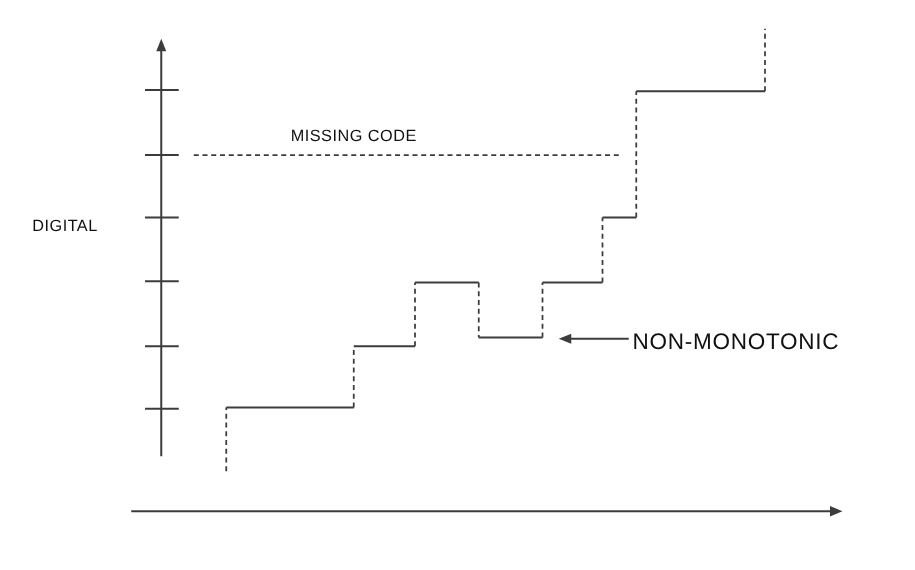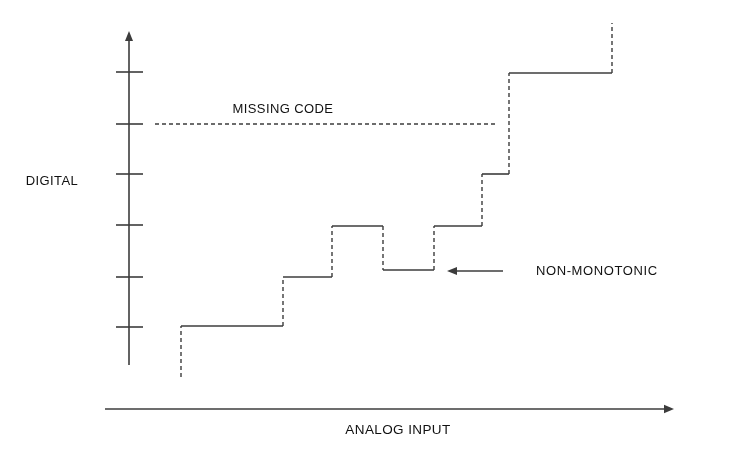--- a/index.html
+++ b/index.html
@@ -17,21 +17,21 @@
   .fillshape{fill:var(--line,#3c3c3c);stroke:none;}
   .label{
     position:absolute;
     font-weight:normal;
     color:var(--text,#111);
     letter-spacing:0.4px;
     white-space:nowrap;
   }
   .y-label{left:12px;top:172px;width:80px;text-align:center;font-size:13px;line-height:17.5px;}
   .missing-label{left:183px;top:101px;width:200px;text-align:center;font-size:13px;}
-  .nonmono-label{left:536px;top:263px;font-size:13px;letter-spacing:0.6px;}
+  .nonmono-label{left:506px;top:263px;font-size:18px;letter-spacing:0.6px;}
   .x-label{left:298px;top:422px;width:200px;text-align:center;font-size:13.5px;}
 </style>
 </head>
 <body>
 
 <div class="canvas">
 
   <svg id="diagram-svg" width="732" height="456" viewBox="0 0 732 456">
       <line x1="129" y1="39" x2="129" y2="365" class="solid"></line>
       <polygon points="129,31 125,41 133,41" class="fillshape"></polygon>
@@ -64,15 +64,14 @@
     </svg>
 
   <div class="label y-label">
     <div>DIGITAL</div>
   </div>
 
   <div class="label missing-label">MISSING CODE</div>
 
   <div class="label nonmono-label">NON-MONOTONIC</div>
 
-  <div class="label x-label">ANALOG INPUT</div>
 
 </div>
 
 </body></html>

